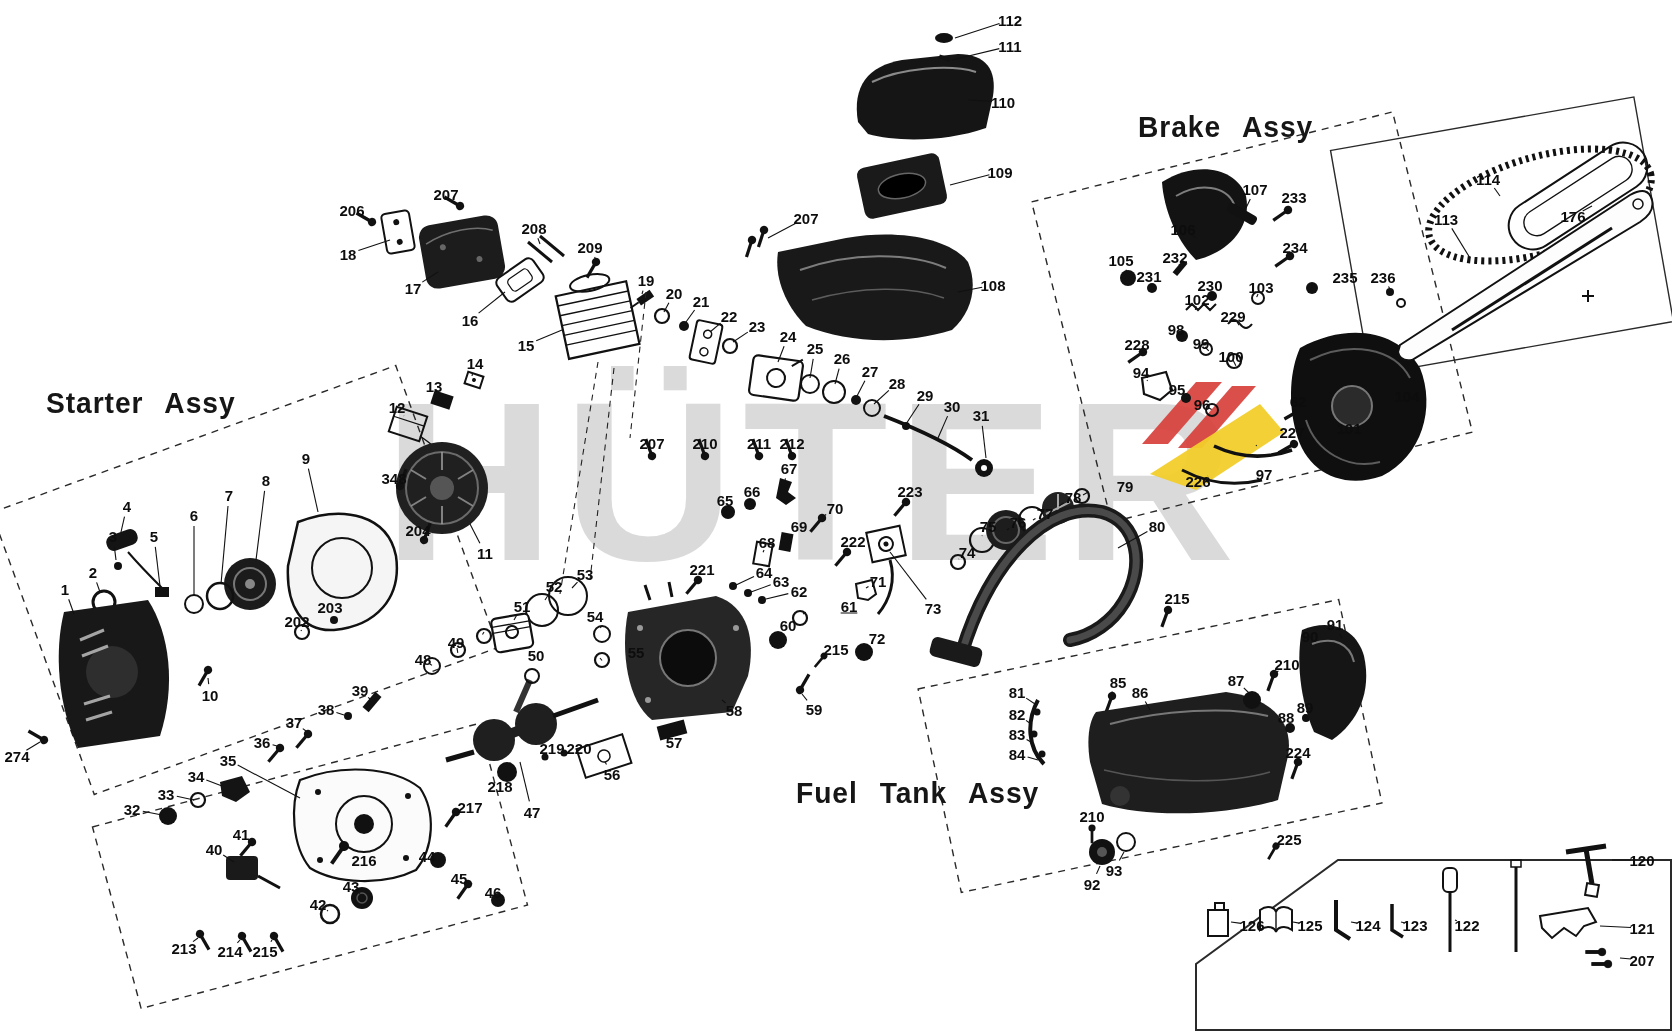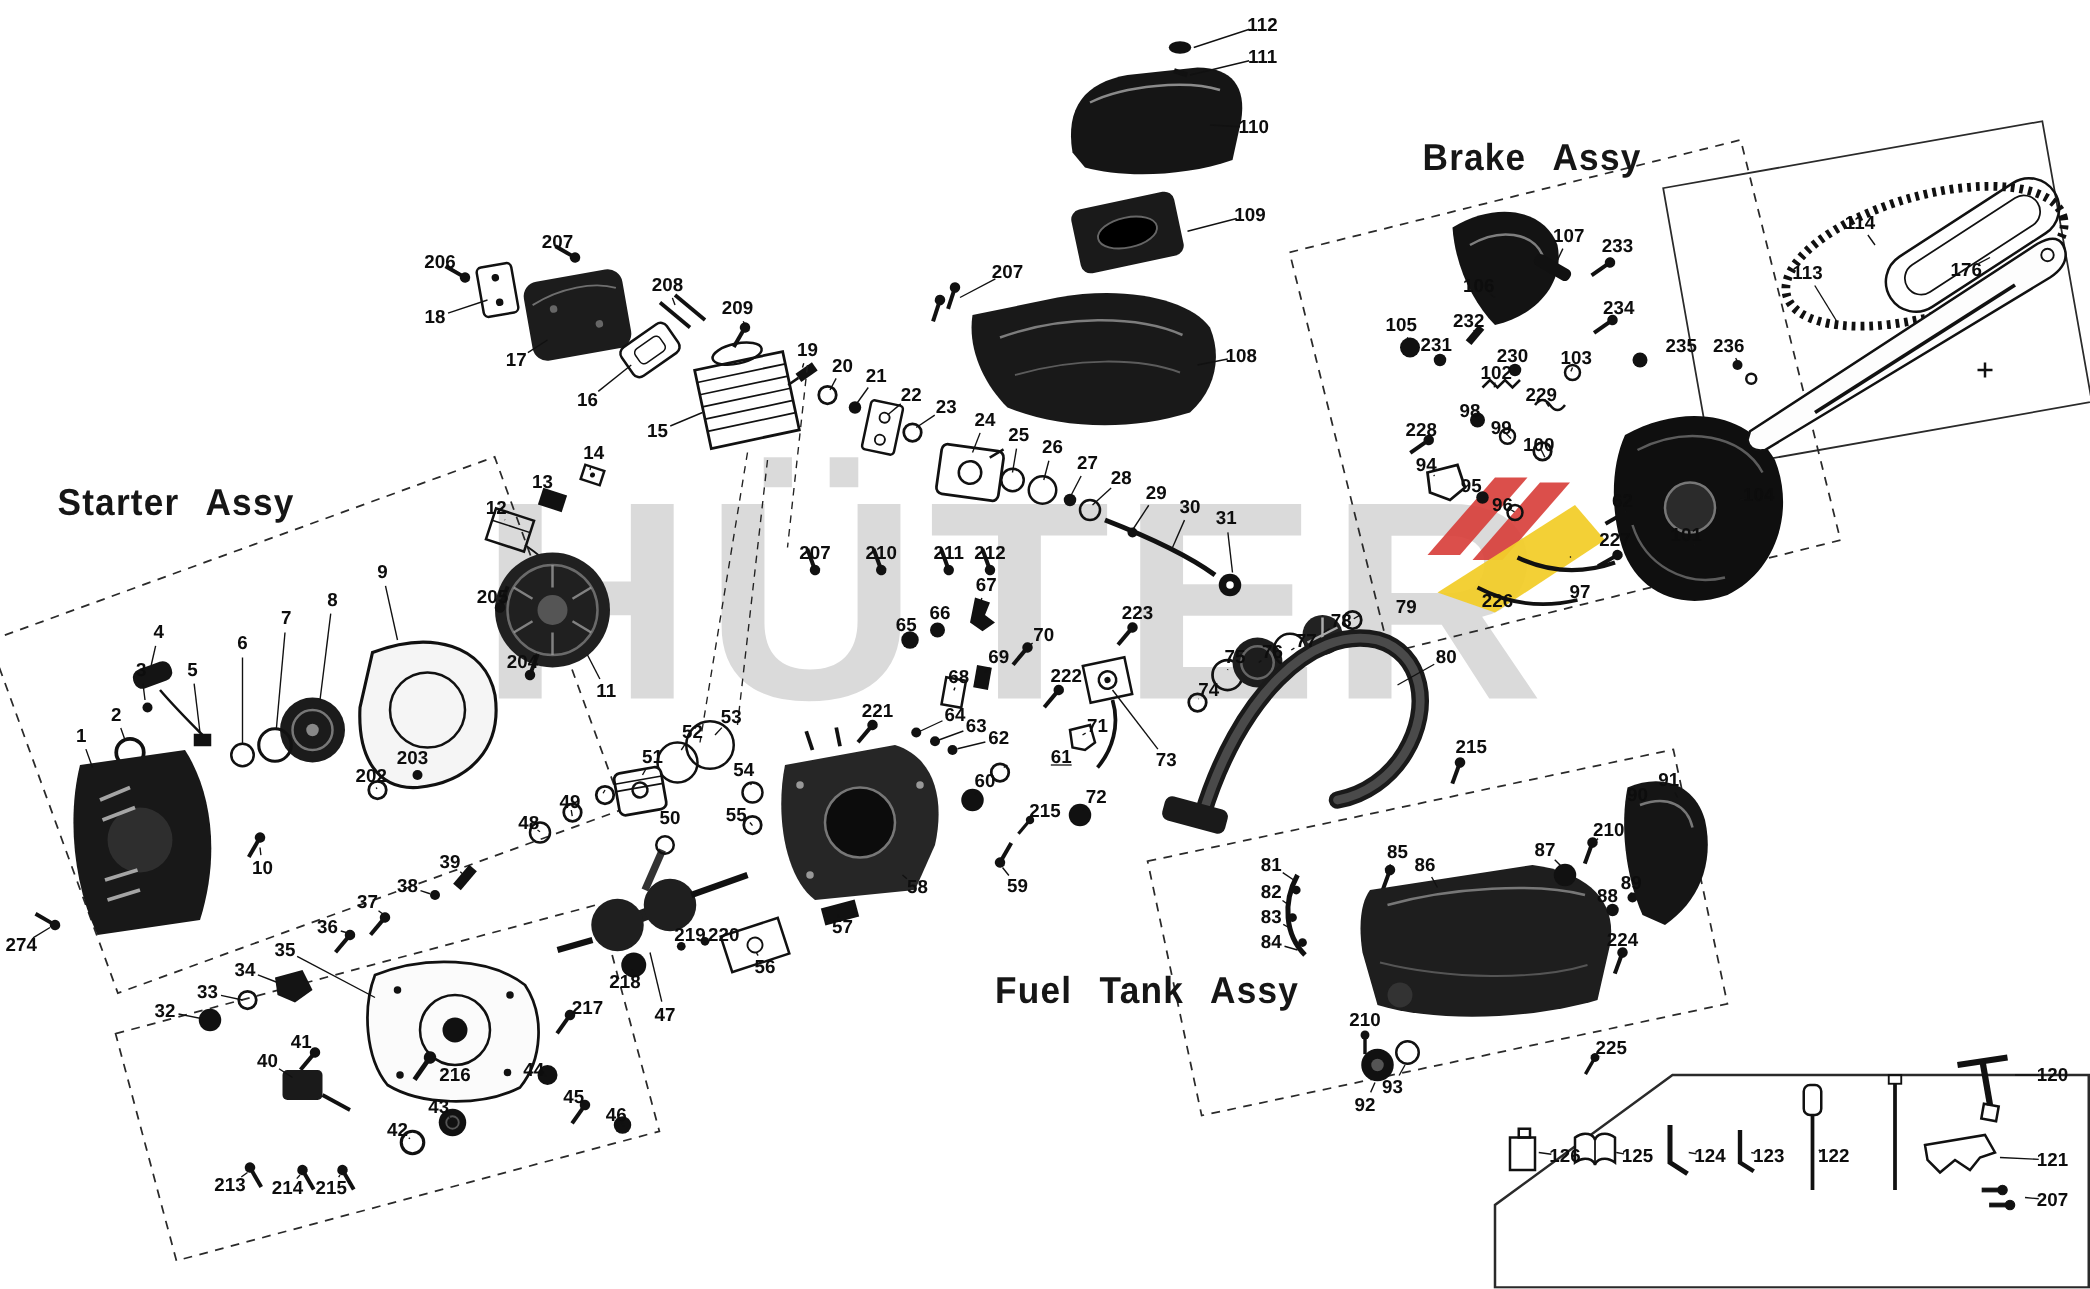--- a/index.html
+++ b/index.html
@@ -614,21 +614,21 @@
     <span class="part-label" style="left: 842px; top: 358px;">26</span>
     <span class="part-label" style="left: 870px; top: 371px;">27</span>
     <span class="part-label" style="left: 897px; top: 383px;">28</span>
     <span class="part-label" style="left: 925px; top: 395px;">29</span>
     <span class="part-label" style="left: 952px; top: 406px;">30</span>
     <span class="part-label" style="left: 981px; top: 415px;">31</span>
     <span class="part-label" style="left: 475px; top: 363px;">14</span>
     <span class="part-label" style="left: 434px; top: 386px;">13</span>
     <span class="part-label" style="left: 397px; top: 407px;">12</span>
     <span class="part-label" style="left: 485px; top: 553px;">11</span>
-    <span class="part-label" style="left: 394px; top: 478px;">205</span>
+    <span class="part-label" style="left: 394px; top: 478px;">348</span>
     <span class="part-label" style="left: 418px; top: 530px;">204</span>
     <span class="part-label" style="left: 306px; top: 458px;">9</span>
     <span class="part-label" style="left: 266px; top: 480px;">8</span>
     <span class="part-label" style="left: 229px; top: 495px;">7</span>
     <span class="part-label" style="left: 194px; top: 515px;">6</span>
     <span class="part-label" style="left: 154px; top: 536px;">5</span>
     <span class="part-label" style="left: 127px; top: 506px;">4</span>
     <span class="part-label" style="left: 113px; top: 536px;">3</span>
     <span class="part-label" style="left: 93px; top: 572px;">2</span>
     <span class="part-label" style="left: 65px; top: 589px;">1</span>
@@ -636,21 +636,21 @@
     <span class="part-label" style="left: 330px; top: 607px;">203</span>
     <span class="part-label" style="left: 297px; top: 621px;">202</span>
     <span class="part-label" style="left: 17px; top: 756px;">274</span>
     <span class="part-label" style="left: 554px; top: 586px;">52</span>
     <span class="part-label" style="left: 585px; top: 574px;">53</span>
     <span class="part-label" style="left: 522px; top: 606px;">51</span>
     <span class="part-label" style="left: 488px; top: 655px; margin-left: 48px;">50</span>
     <span class="part-label" style="left: 456px; top: 642px;">49</span>
     <span class="part-label" style="left: 423px; top: 659px;">48</span>
     <span class="part-label" style="left: 595px; top: 616px;">54</span>
-    <span class="part-label" style="left: 565px; top: 652px; padding-left: 48px;">55</span>
+    <span class="part-label" style="left: 612px; top: 652px; padding-left: 48px;">55</span>
     <span class="part-label" style="left: 360px; top: 690px;">39</span>
     <span class="part-label" style="left: 326px; top: 709px;">38</span>
     <span class="part-label" style="left: 294px; top: 722px;">37</span>
     <span class="part-label" style="left: 262px; top: 742px;">36</span>
     <span class="part-label" style="left: 228px; top: 760px;">35</span>
     <span class="part-label" style="left: 552px; top: 748px;">219</span>
     <span class="part-label" style="left: 579px; top: 748px;">220</span>
     <span class="part-label" style="left: 500px; top: 786px;">218</span>
     <span class="part-label" style="left: 532px; top: 812px;">47</span>
     <span class="part-label" style="left: 612px; top: 774px;">56</span>

